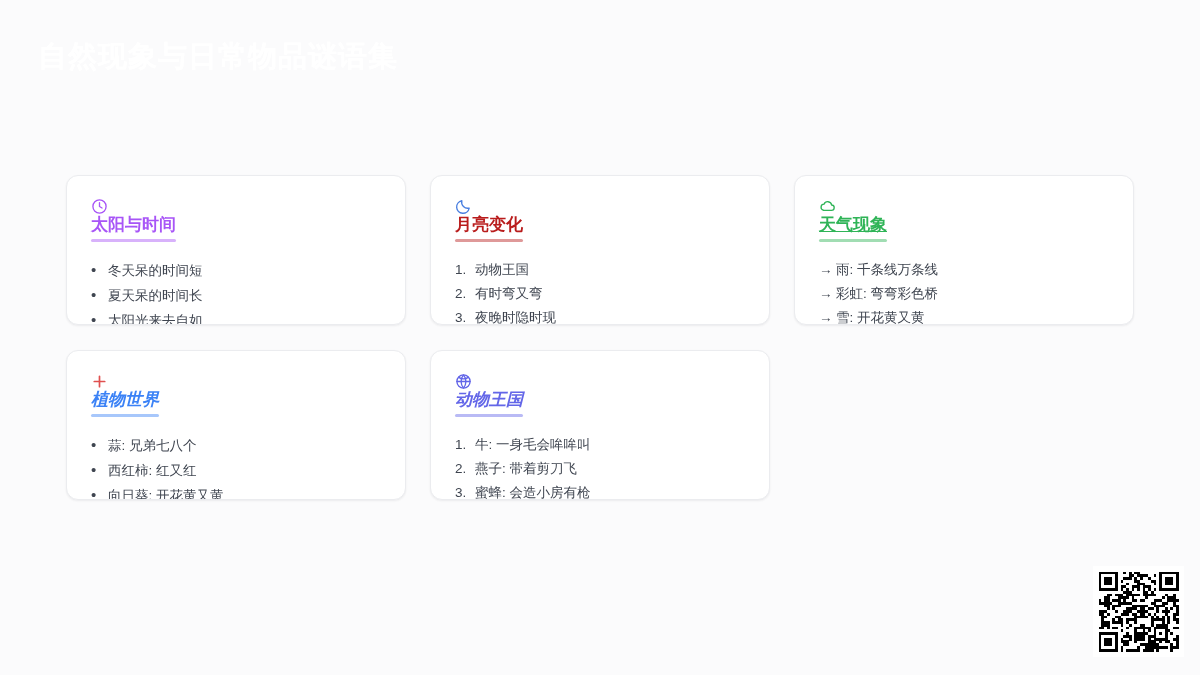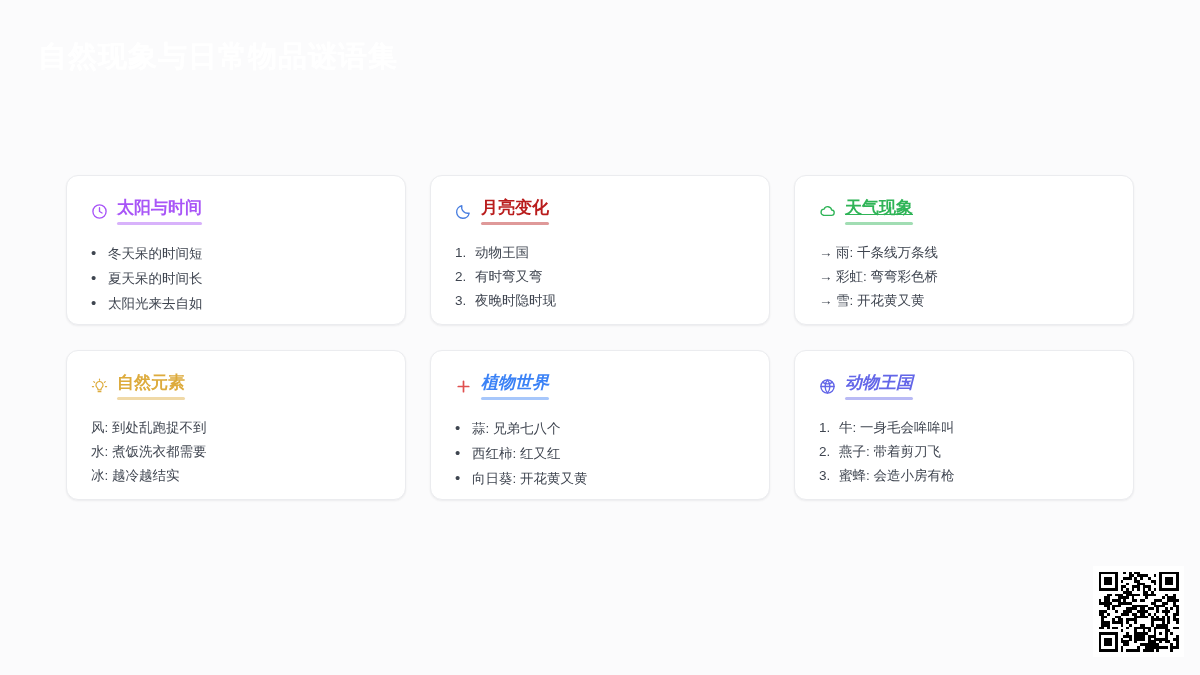--- a/index.html
+++ b/index.html
@@ -50,23 +50,23 @@
     border-radius: 12px;
     box-shadow: 0 1px 2px rgba(16,24,40,0.04), 0 1px 3px rgba(16,24,40,0.03);
     padding: 22px 24px 18px 24px;
     position: relative;
     overflow: hidden;
   }
 
   
   .card-head {
     display: flex;
-    align-items: center;
-    gap: 9px;
+    align-items: flex-start;
     margin-bottom: 16px;
+    flex-direction: column;
   }
 
   .card-icon {
     width: 17px;
     height: 17px;
     flex: 0 0 17px;
     display: block;
   }
   .card-icon svg { display: block; width: 17px; height: 17px; }
 
@@ -204,43 +204,20 @@
           <span class="marker">→</span>
           <span class="item-text">雨: 千条线万条线</span>
         </li>
         <li>
           <span class="marker">→</span>
           <span class="item-text">彩虹: 弯弯彩色桥</span>
         </li>
         <li>
           <span class="marker">→</span>
           <span class="item-text">雪: 开花黄又黄</span>
-        </li>
-      </ul>
-    </div>
-    <div class="card">
-      <div class="card-head">
-        <span class="card-icon" style="color: rgb(221, 171, 60);">
-          <svg viewBox="0 0 24 24" fill="none" stroke="currentColor" stroke-width="1.7" stroke-linecap="round" stroke-linejoin="round">
-            <path d="M8.6 13.6a5 5 0 1 1 6.8 0 3.4 3.4 0 0 0-1.2 2.2v.9h-4.4v-.9a3.4 3.4 0 0 0-1.2-2.2z"></path>
-            <path d="M10 19.3h4"></path>
-            <path d="M12 1.6v1.6M3.9 5.1l1.2 1.1M20.1 5.1l-1.2 1.1M2 12.2h1.6M20.4 12.2H22"></path>
-          </svg>
-        </span>
-        <span class="card-title" style="color: rgb(221, 171, 60);">自然元素</span>
-      </div>
-      <ul class="card-list list-plain">
-        <li>
-          <span class="item-text">风: 到处乱跑捉不到</span>
-        </li>
-        <li>
-          <span class="item-text">水: 煮饭洗衣都需要</span>
-        </li>
-        <li>
-          <span class="item-text">冰: 越冷越结实</span>
         </li>
       </ul>
     </div>
     <div class="card">
       <div class="card-head">
         <span class="card-icon" style="color: rgb(224, 80, 79);">
           <svg viewBox="0 0 24 24" fill="none" stroke="currentColor" stroke-width="2.4" stroke-linecap="round">
             <path d="M12 4.6v14.8M4.6 12h14.8"></path>
           </svg>
         </span>

